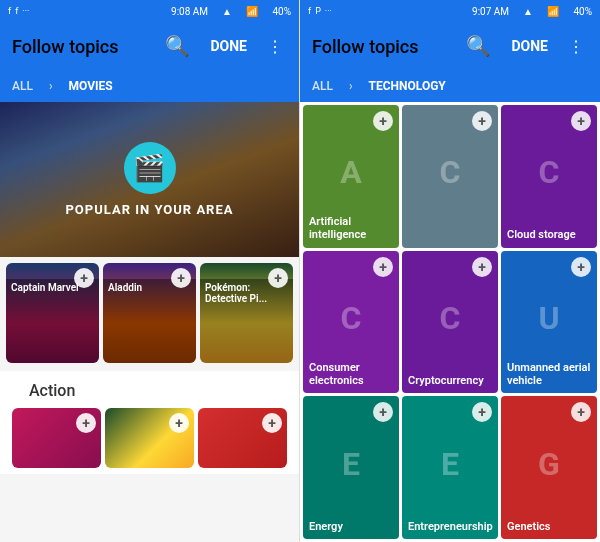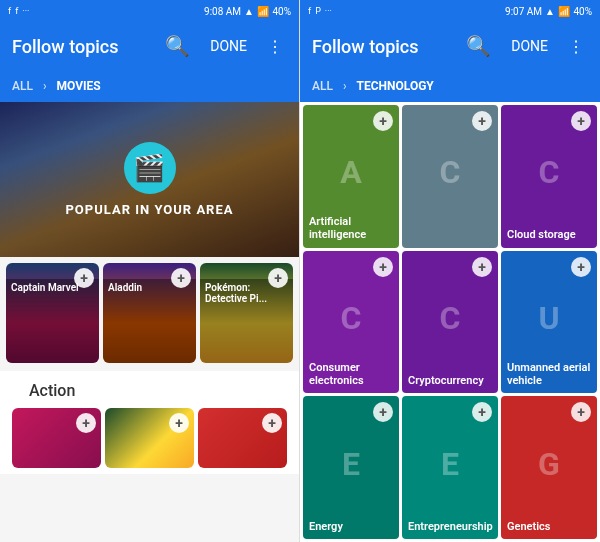--- a/index.html
+++ b/index.html
@@ -40,66 +40,66 @@
       display: flex;
       align-items: center;
       justify-content: space-between;
       padding: 0 8px;
       font-size: 10px;
       color: white;
     }
     .status-bar-right {
       display: flex;
       align-items: center;
-      gap: 3px;
+      gap: 14px;
       font-size: 10px;
     }
     .status-left {
       display: flex;
       gap: 4px;
       align-items: center;
     }
 
     
     .app-bar {
       height: 48px;
       background: #1a73e8;
       display: flex;
       align-items: center;
       padding: 0 12px;
       gap: 8px;
     }
     .app-bar-title {
       flex: 1;
-      color: #ffffff;
+      color: #000000;
       font-size: 18px;
       font-weight: 500;
     }
     .app-bar-icon {
       color: white;
       font-size: 20px;
       cursor: pointer;
       padding: 4px;
     }
     .app-bar-done {
       color: white;
       font-size: 14px;
-      font-weight: 400;
+      font-weight: 700;
       cursor: pointer;
       padding: 4px 8px;
     }
 
     
     .breadcrumb {
       height: 32px;
       background: #1a73e8;
       display: flex;
       align-items: center;
       padding: 0 12px;
-      gap: 10px;
+      gap: 16px;
     }
     .breadcrumb-all {
       color: rgba(255,255,255,0.8);
       font-size: 12px;
       font-weight: 500;
     }
     .breadcrumb-sep {
       color: rgba(255,255,255,0.8);
       font-size: 12px;
     }

